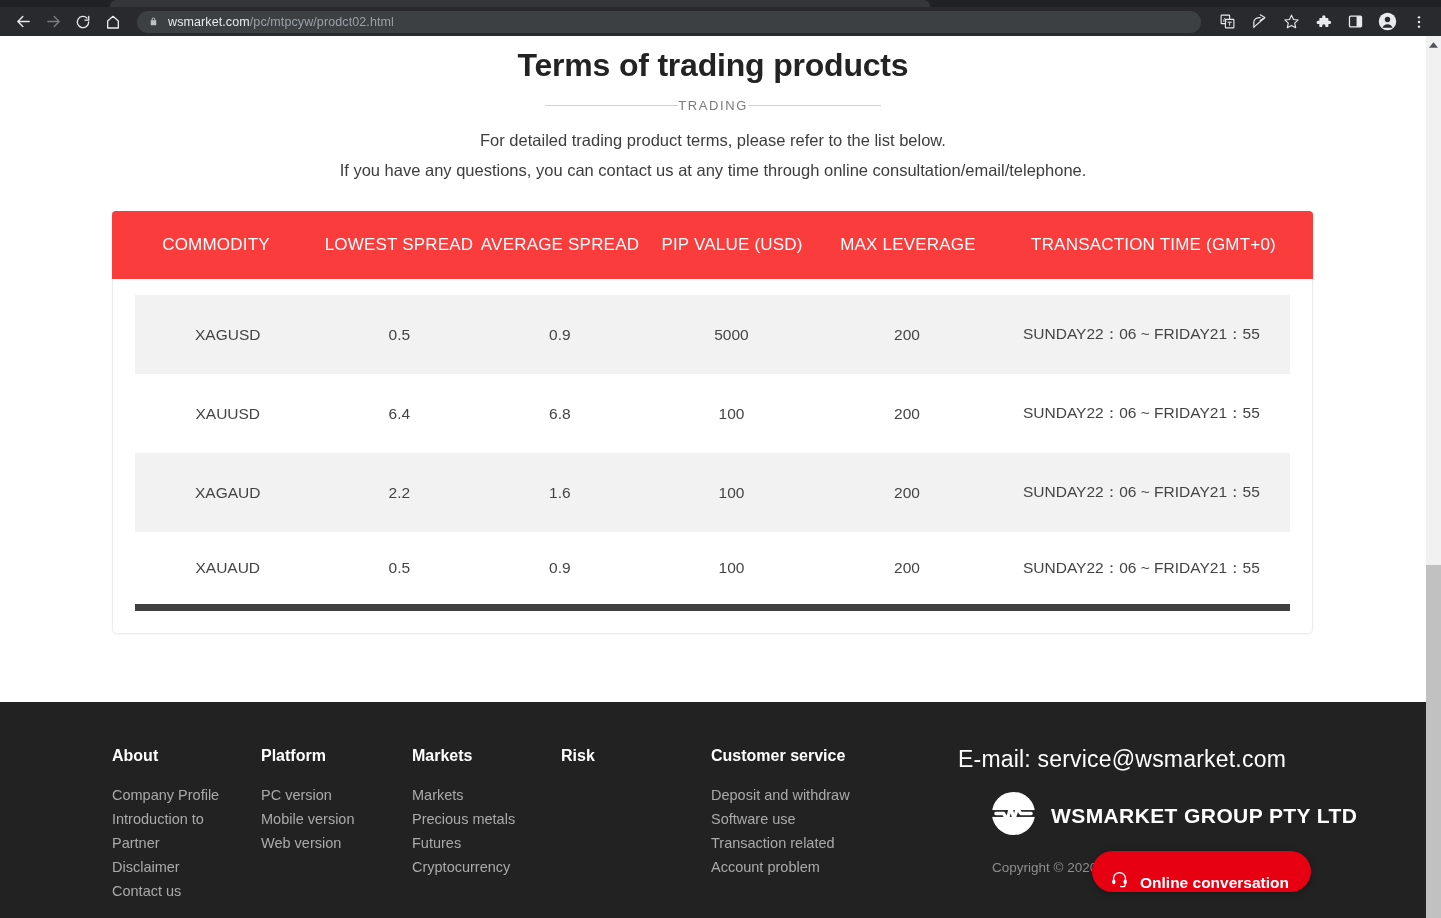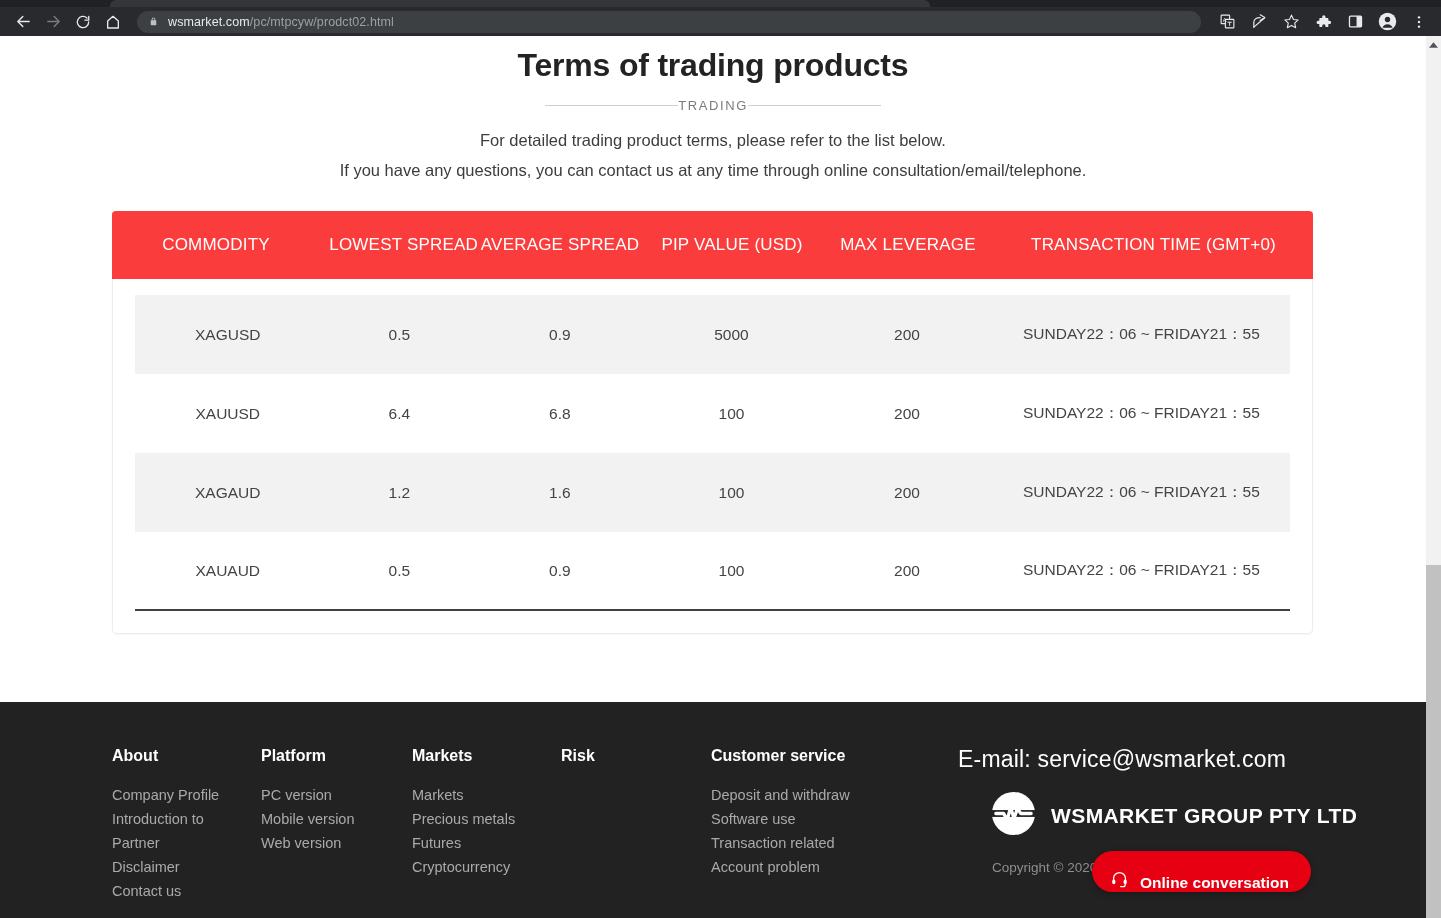--- a/index.html
+++ b/index.html
@@ -154,31 +154,31 @@
     display: flex;
     align-items: center;
     height: 79px;
   }
   .trow.striped { background: #f2f2f2; }
   .trow .td {
     font-size: 15.5px;
     color: #444444;
     text-align: center;
   }
-  .trow.last { border-bottom: 2px solid #404040; }
+  .trow.last { border-bottom: 7px solid #404040; }
 
   
   .c0 { width: 186px; }
   .c1 { width: 158px; }
   .c2 { width: 164px; }
   .c3 { width: 180px; }
   .c4 { width: 172px; }
   .c5 { width: 298px; }
   #table-head .c0 { width: 208px; }
-  #table-head .c1 { width: 158px; text-align: right; }
+  #table-head .c1 { width: 158px; }
   #table-head .c2 { width: 164px; }
   #table-head .c3 { width: 180px; }
   #table-head .c4 { width: 172px; }
   #table-head .c5 { width: 319px; }
 
   
   #footer {
     position: absolute;
     top: 666px; left: 0;
     width: 1426px;
@@ -432,21 +432,21 @@
         <div class="td c0">XAUUSD</div>
         <div class="td c1">6.4</div>
         <div class="td c2">6.8</div>
         <div class="td c3">100</div>
         <div class="td c4">200</div>
         <div class="td c5">SUNDAY22：06 ~ FRIDAY21：55</div>
       </div>
 
       <div class="trow striped">
         <div class="td c0">XAGAUD</div>
-        <div class="td c1">1.2</div>
+        <div class="td c1">2.2</div>
         <div class="td c2">1.6</div>
         <div class="td c3">100</div>
         <div class="td c4">200</div>
         <div class="td c5">SUNDAY22：06 ~ FRIDAY21：55</div>
       </div>
 
       <div class="trow last">
         <div class="td c0">XAUAUD</div>
         <div class="td c1">0.5</div>
         <div class="td c2">0.9</div>

